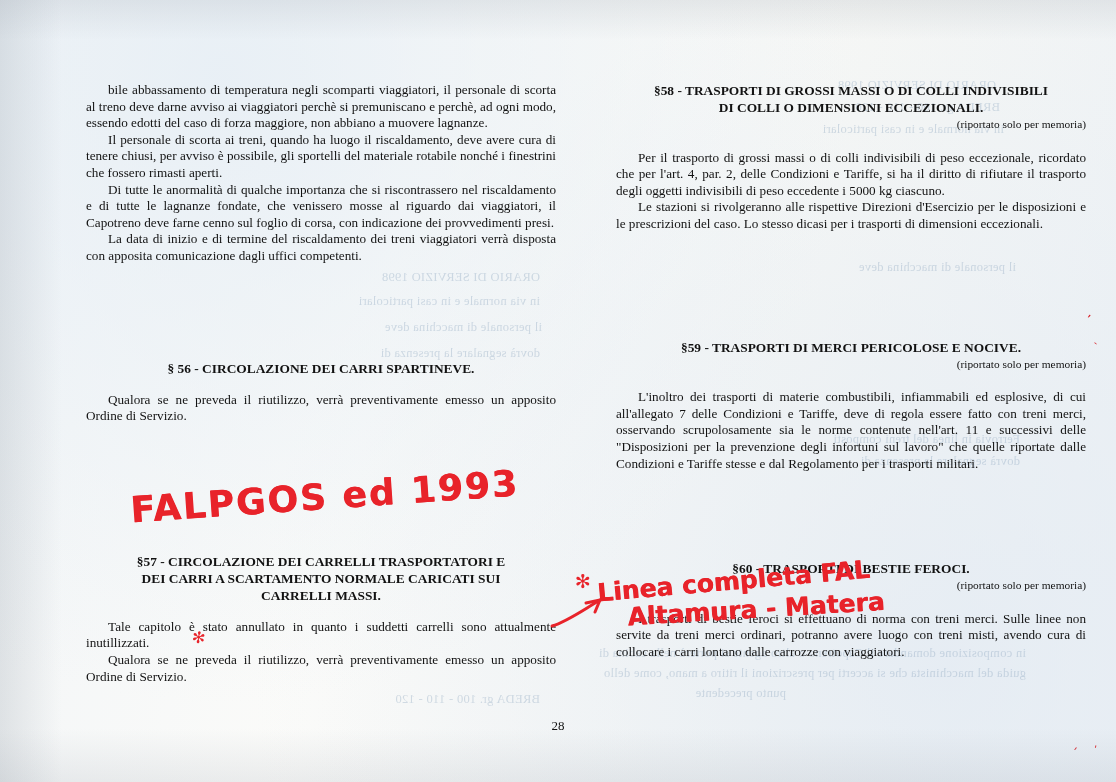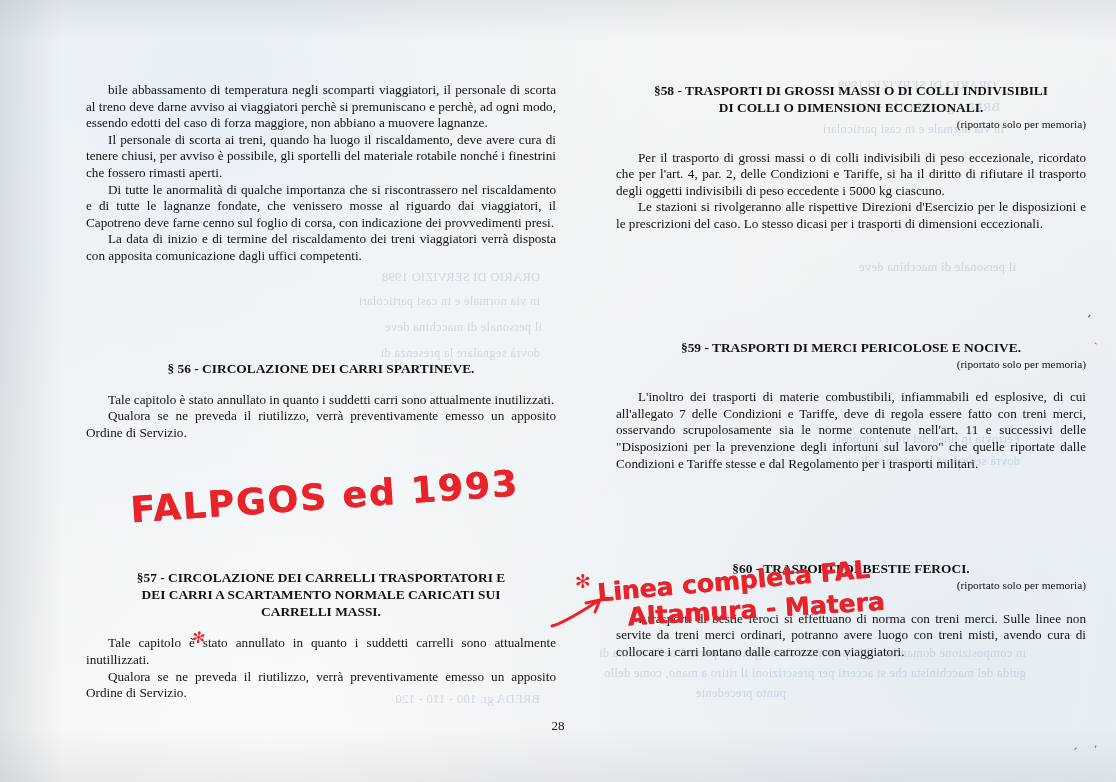--- a/index.html
+++ b/index.html
@@ -191,21 +191,20 @@
       <p class="body">Il personale di scorta ai treni, quando ha luogo il riscaldamento, deve avere cura di tenere chiusi, per avviso è possibile, gli sportelli del materiale rotabile nonché i finestrini che fossero rimasti aperti.</p>
       <p class="body">Di tutte le anormalità di qualche importanza che si riscontrassero nel riscaldamento e di tutte le lagnanze fondate, che venissero mosse al riguardo dai viaggiatori, il Capotreno deve farne cenno sul foglio di corsa, con indicazione dei provvedimenti presi.</p>
       <p class="body">La data di inizio e di termine del riscaldamento dei treni viaggiatori verrà disposta con apposita comunicazione dagli uffici competenti.</p>
 
       <div class="gap-xl"></div>
       <div class="gap-xl"></div>
       <div class="gap-m"></div>
 
       <p class="sect-head">§ 56 - CIRCOLAZIONE DEI CARRI SPARTINEVE.</p>
       <div class="gap-m"></div>
-      <p class="body">Tale capitolo è stato annullato in quanto i suddetti carri sono attualmente inutilizzati.</p>
       <p class="body">Qualora se ne preveda il riutilizzo, verrà preventivamente emesso un apposito Ordine di Servizio.</p>
 
       <div class="gap-xl"></div>
       <div class="gap-xl"></div>
       <div class="gap-xl"></div>
       <div class="gap-s"></div>
 
       <p class="sect-head">§57 - CIRCOLAZIONE DEI CARRELLI TRASPORTATORI E</p>
       <p class="sect-head">DEI CARRI A SCARTAMENTO NORMALE CARICATI SUI</p>
       <p class="sect-head">CARRELLI MASSI.</p>

